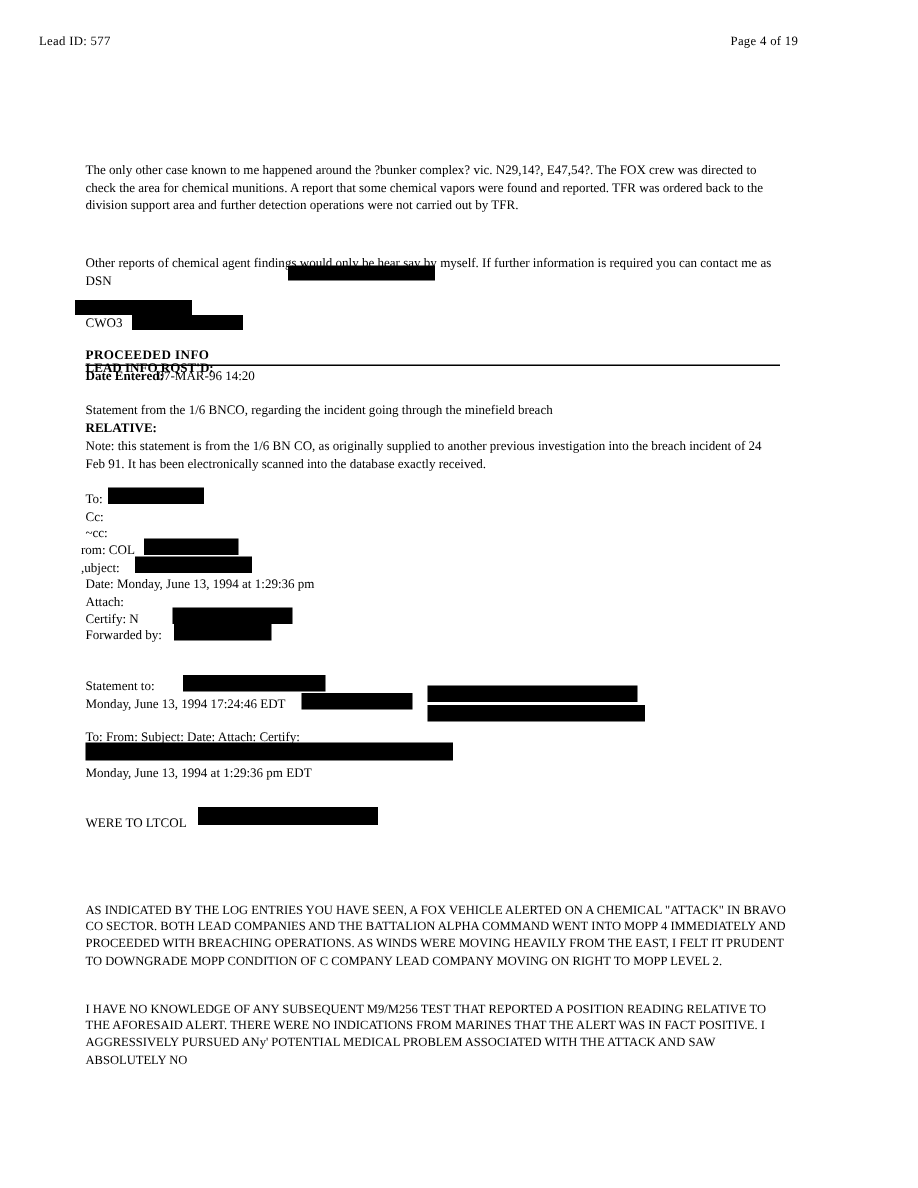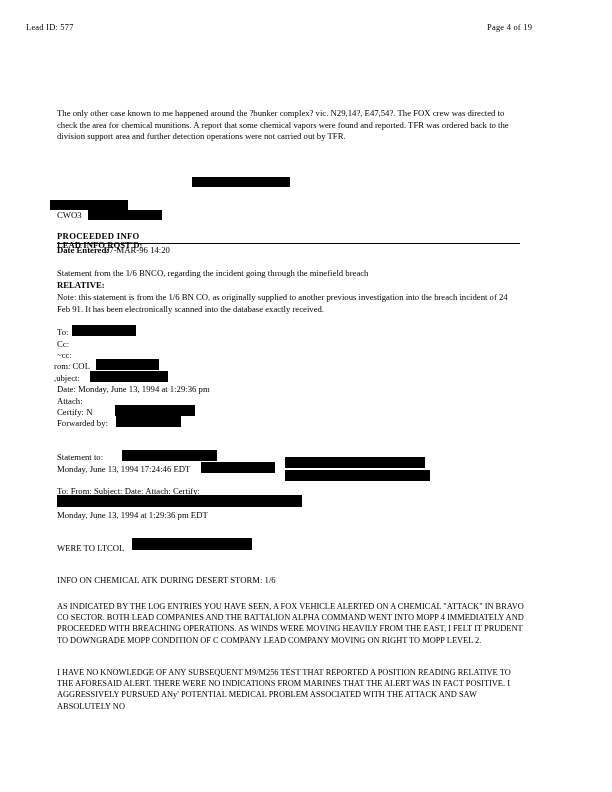--- a/index.html
+++ b/index.html
@@ -95,20 +95,21 @@
 </head>
 <body>
 
 <div class="page">
 
   <div class="hdr hdr-left">Lead ID: 577</div>
   <div class="hdr hdr-right">Page  4  of  19</div>
 
   <div class="body-text para-1">The only other case known to me happened around the ?bunker complex? vic. N29,14?, E47,54?.  The FOX crew was directed to check the area for chemical munitions.  A report that some chemical vapors were found and reported.  TFR was ordered back to the division support area and further detection operations were not carried out by TFR.</div>
 
+  <div class="body-text para-2">Other reports of chemical agent findings would only be hear say by myself.  If further information is required you can contact me as DSN</div>
   <div class="redact-block" style="left:192px; top:177px; width:98px; height:10px;"></div>
 
   <div class="redact-block" style="left:50px; top:200px; width:78px; height:10px;"></div>
   <div class="cwo3">CWO3</div>
   <div class="redact-block" style="left:88px; top:210px; width:74px; height:10px;"></div>
 
   <div class="section-title" style="left:57px; top:231px;">PROCEEDED INFO</div>
   <div class="hr-line" style="top:243px;"></div>
 
   <div class="lbl bold" style="left:57px; top:245px;">Date Entered:</div>
@@ -154,19 +155,18 @@
   <div class="redact-block" style="left:285px; top:470px; width:145px; height:11px;"></div>
 
   <div class="memo-field" style="left:57px; top:486px;">To: From: Subject: Date: Attach: Certify:</div>
   <div class="redact-block" style="left:57px; top:495px; width:245px; height:12px;"></div>
 
   <div class="memo-field" style="left:57px; top:510px;">Monday, June 13, 1994 at 1:29:36 pm EDT</div>
 
   <div class="memo-field" style="left:57px; top:543px;">WERE TO LTCOL</div>
   <div class="redact-block" style="left:132px; top:538px; width:120px; height:12px;"></div>
 
-  <div class="memo-field" style="left:57px; top:575px;">INFO ON CHEMICAL ATK DURING DESERT STORM: 1/6</div>
 
   <div class="block-caps" style="top:601px;">AS INDICATED BY THE LOG ENTRIES YOU HAVE SEEN, A FOX VEHICLE ALERTED ON A CHEMICAL "ATTACK" IN BRAVO CO SECTOR. BOTH LEAD COMPANIES AND THE BATTALION ALPHA COMMAND WENT INTO MOPP 4 IMMEDIATELY AND PROCEEDED WITH BREACHING OPERATIONS. AS WINDS WERE MOVING HEAVILY FROM THE EAST, I FELT IT PRUDENT TO DOWNGRADE MOPP CONDITION OF C COMPANY  LEAD COMPANY MOVING ON RIGHT  TO MOPP LEVEL 2.</div>
 
   <div class="block-caps" style="top:667px;">I HAVE NO KNOWLEDGE OF ANY SUBSEQUENT M9/M256 TEST THAT REPORTED A POSITION READING RELATIVE TO THE AFORESAID ALERT. THERE WERE NO INDICATIONS FROM MARINES THAT THE ALERT WAS IN FACT POSITIVE. I AGGRESSIVELY PURSUED ANy' POTENTIAL MEDICAL PROBLEM ASSOCIATED WITH THE ATTACK AND SAW ABSOLUTELY NO</div>
 
 </div>
 
 </body></html>

